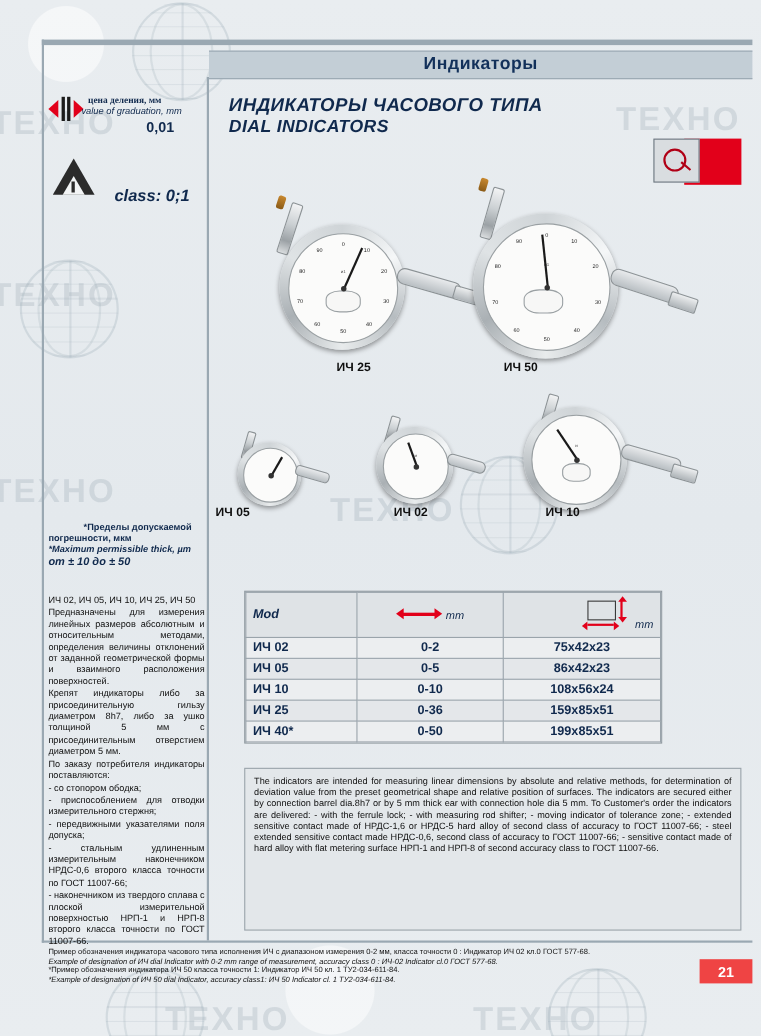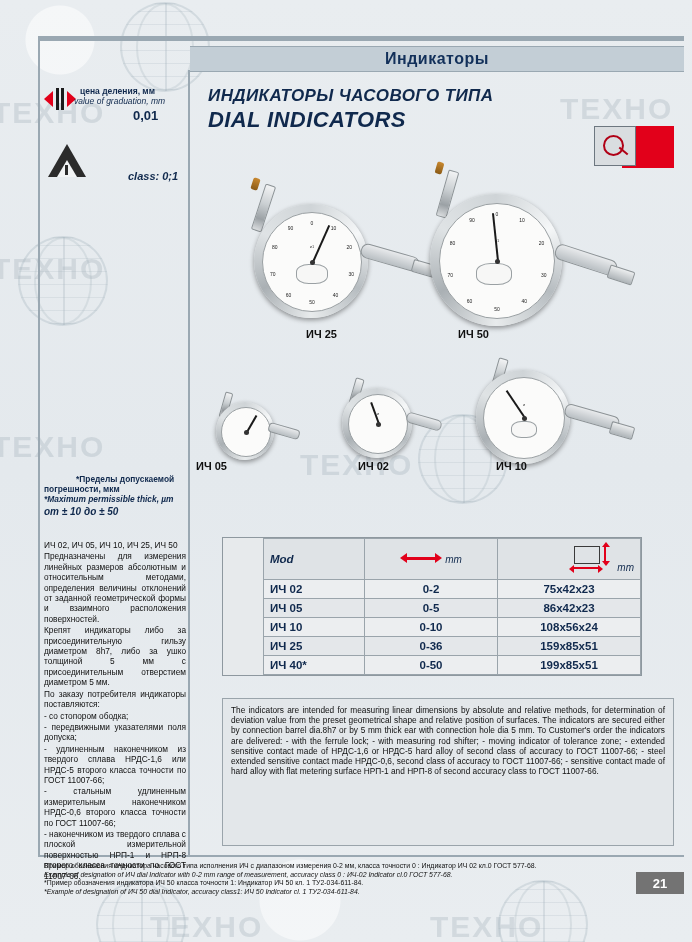--- a/index.html
+++ b/index.html
@@ -134,21 +134,21 @@
     font-size: 17px;
     font-weight: bold;
     font-style: italic;
     color: #10294d;
     letter-spacing: .4px;
   }
   .head-en {
     position: absolute;
     left: 208px;
     top: 107px;
-    font-size: 22px;
+    font-size: 16px;
     font-weight: bold;
     font-style: italic;
     color: #10294d;
     letter-spacing: .4px;
   }
 
   
   .badge {
     position: absolute;
     right: 18px;
@@ -227,20 +227,21 @@
     height: 22px;
     background: #1b1b1b;
   }
   .lbl-ru {
     position: absolute;
     left: 80px;
     top: 86px;
     font-size: 8.5px;
     color: #10294d;
     font-weight: bold;
+    font-family: Liberation Serif, serif;
   }
   .lbl-en {
     position: absolute;
     left: 74px;
     top: 96px;
     font-size: 8.5px;
     color: #10294d;
     font-style: italic;
   }
   .val-001 {
@@ -276,25 +277,24 @@
     left: 65px;
     top: 165px;
     width: 3px;
     height: 10px;
     background: #2b2b2b;
   }
   .class-txt {
     position: absolute;
     left: 104px;
     top: 170px;
-    font-size: 11px;
+    font-size: 15px;
     font-weight: bold;
     font-style: italic;
     color: #10294d;
-    margin-left: 24px;
   }
   .err-block {
     position: absolute;
     left: 44px;
     top: 474px;
     width: 140px;
   }
   .err-block .l1 {
     font-size: 8.4px;
     font-weight: bold;
@@ -427,21 +427,20 @@
   }
 
   
   .table-wrap {
     position: absolute;
     left: 222px;
     top: 537px;
     width: 378px;
     border: 1px solid #8e989f;
     background: #e7eaec;
-    padding-left: 40px;
   }
   table.spec {
     border-collapse: collapse;
     width: 100%;
   }
   table.spec th, table.spec td {
     border: 1px solid #9aa4ab;
     font-size: 11.5px;
     padding: 3px 6px;
     color: #10294d;
@@ -569,21 +568,21 @@
     line-height: 8.6px;
     color: #101010;
   }
   .footer .it { font-style: italic; }
   .pagebox {
     position: absolute;
     right: 8px;
     top: 872px;
     width: 48px;
     height: 22px;
-    background: #737373;
+    background: #ef4444;
     color: #ffffff;
     font-size: 13px;
     font-weight: bold;
     display: flex;
     align-items: center;
     justify-content: center;
   }
 </style>
 </head>
 <body>
@@ -647,22 +646,22 @@
     <div class="l3">*Maximum permissible thick, µm</div>
     <div class="l4">от ± 10 до ± 50</div>
   </div>
 
   <div class="left-body">
     <p>ИЧ 02, ИЧ 05, ИЧ 10, ИЧ 25, ИЧ 50</p>
     <p>Предназначены для измерения линейных размеров абсолютным и относительным методами, определения величины отклонений от заданной геометрической формы и взаимного расположения поверхностей.</p>
     <p>Крепят индикаторы либо за присоединительную гильзу  диаметром 8h7, либо за ушко толщиной 5 мм с присоединительным отверстием диаметром 5 мм.</p>
     <p>По заказу потребителя индикаторы поставляются:</p>
     <p>- со стопором ободка;</p>
+    <p>- приспособлением для отводки измерительного стержня;</p>
     <p>- передвижными указателями поля допуска;</p>
-    <p>- удлиненным наконечником из твердого сплава НРДС-1,6 или НРДС-5 второго класса точности по ГОСТ 11007-66;</p>
     <p>- стальным удлиненным измерительным наконечником НРДС-0,6 второго класса точности по ГОСТ 11007-66;</p>
     <p>- наконечником из твердого сплава с плоской измерительной поверхностью НРП-1 и НРП-8 второго класса точности по ГОСТ 11007-66.</p>
   </div>
 
   <div class="instruments">
 
     <div class="dial" style="left:44px; top:10px; width:140px; height:140px;">
       <div class="stem" style="left:18px; top:-2px; width:9px; height:46px; transform:rotate(18deg);"></div>
       <div class="tip" style="left:12px; top:-8px; width:7px; height:12px; transform:rotate(18deg);"></div>
       <div class="bezel" style="left:14px; top:18px; width:114px; height:114px;"></div>

